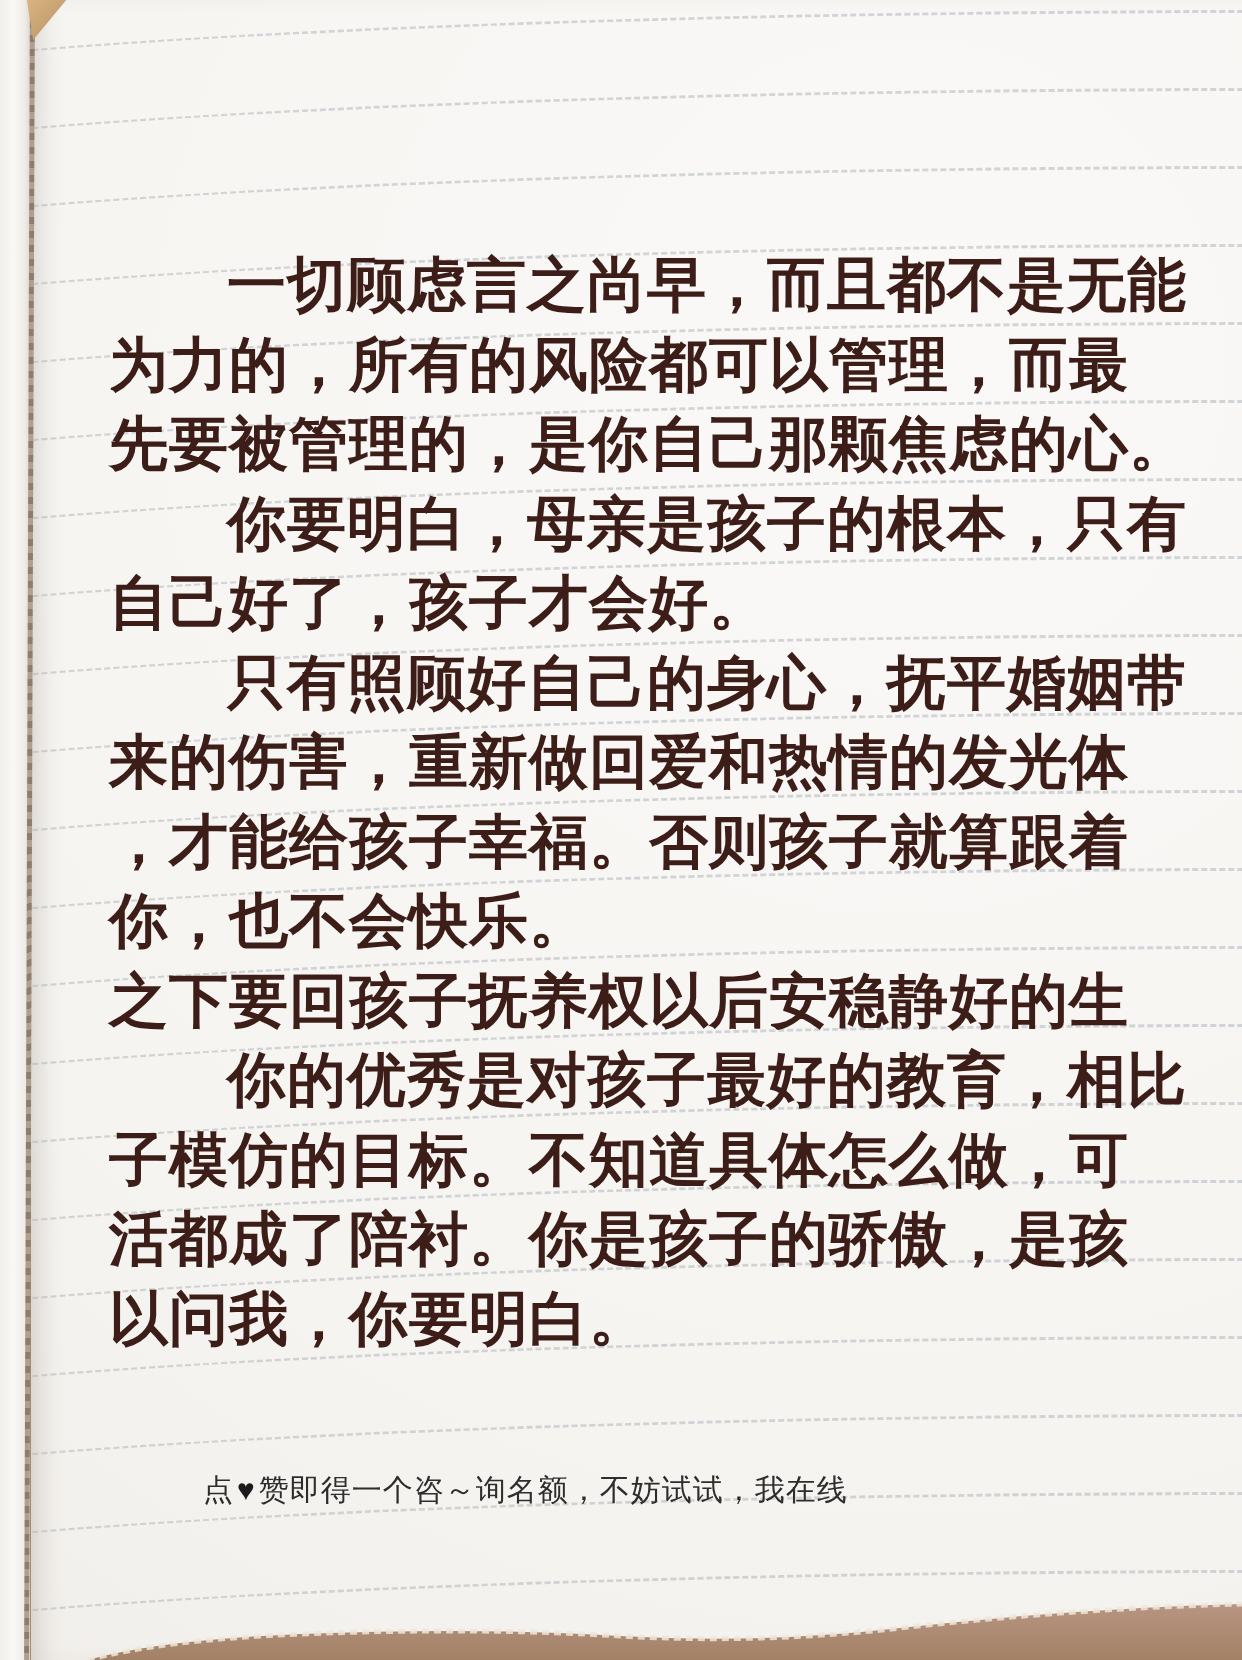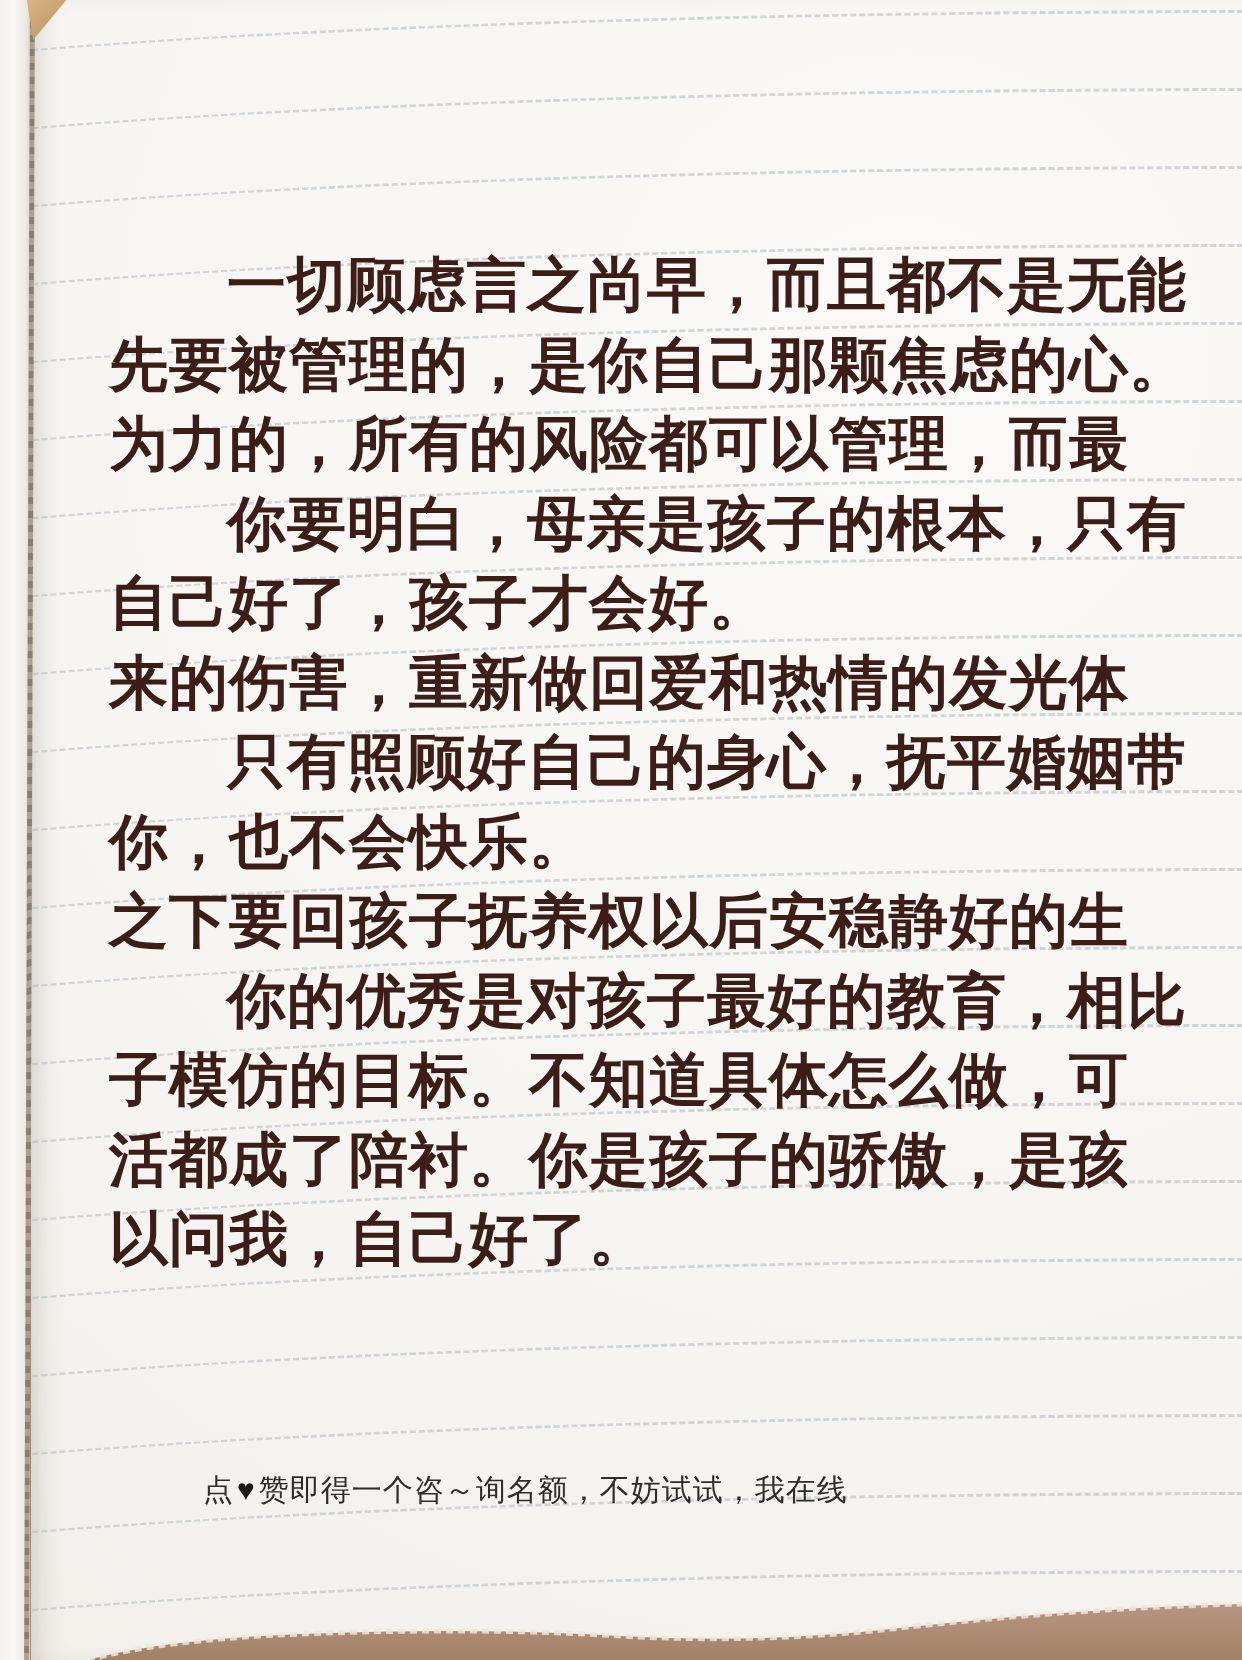--- a/index.html
+++ b/index.html
@@ -74,32 +74,33 @@
         <div class="rule" style="top: 1180px;"></div>
         <div class="rule" style="top: 1258px;"></div>
         <div class="rule" style="top: 1336px;"></div>
         <div class="rule" style="top: 1414px;"></div>
         <div class="rule" style="top: 1492px;"></div>
         <div class="rule" style="top: 1570px;"></div>
       </div>
 
     <div class="article">
       <div class="line indent">一切顾虑言之尚早，而且都不是无能</div>
+      <div class="line">为力的，所有的风险都可以管理，而最</div>
       <div class="line">先要被管理的，是你自己那颗焦虑的心。</div>
-      <div class="line">为力的，所有的风险都可以管理，而最</div>
       <div class="line indent">你要明白，母亲是孩子的根本，只有</div>
       <div class="line">自己好了，孩子才会好。</div>
+      <div class="line indent">只有照顾好自己的身心，抚平婚姻带</div>
       <div class="line">来的伤害，重新做回爱和热情的发光体</div>
-      <div class="line indent">只有照顾好自己的身心，抚平婚姻带</div>
+      <div class="line">，才能给孩子幸福。否则孩子就算跟着</div>
       <div class="line">你，也不会快乐。</div>
       <div class="line">之下要回孩子抚养权以后安稳静好的生</div>
       <div class="line indent">你的优秀是对孩子最好的教育，相比</div>
       <div class="line">子模仿的目标。不知道具体怎么做，可</div>
       <div class="line">活都成了陪衬。你是孩子的骄傲，是孩</div>
-      <div class="line">以问我，自己好了。</div>
+      <div class="line">以问我，你要明白。</div>
     </div>
 
     <div class="caption"><span>点</span><span class="heart">♥</span><span>赞即得一个咨～询名额，不妨试试，我在线</span></div>
   </div>
 
   <div class="spine-line"></div>
   <div class="corner-wedge"></div>
 
   <svg class="desk" viewBox="0 0 1242 95" preserveAspectRatio="none">
     <defs>

